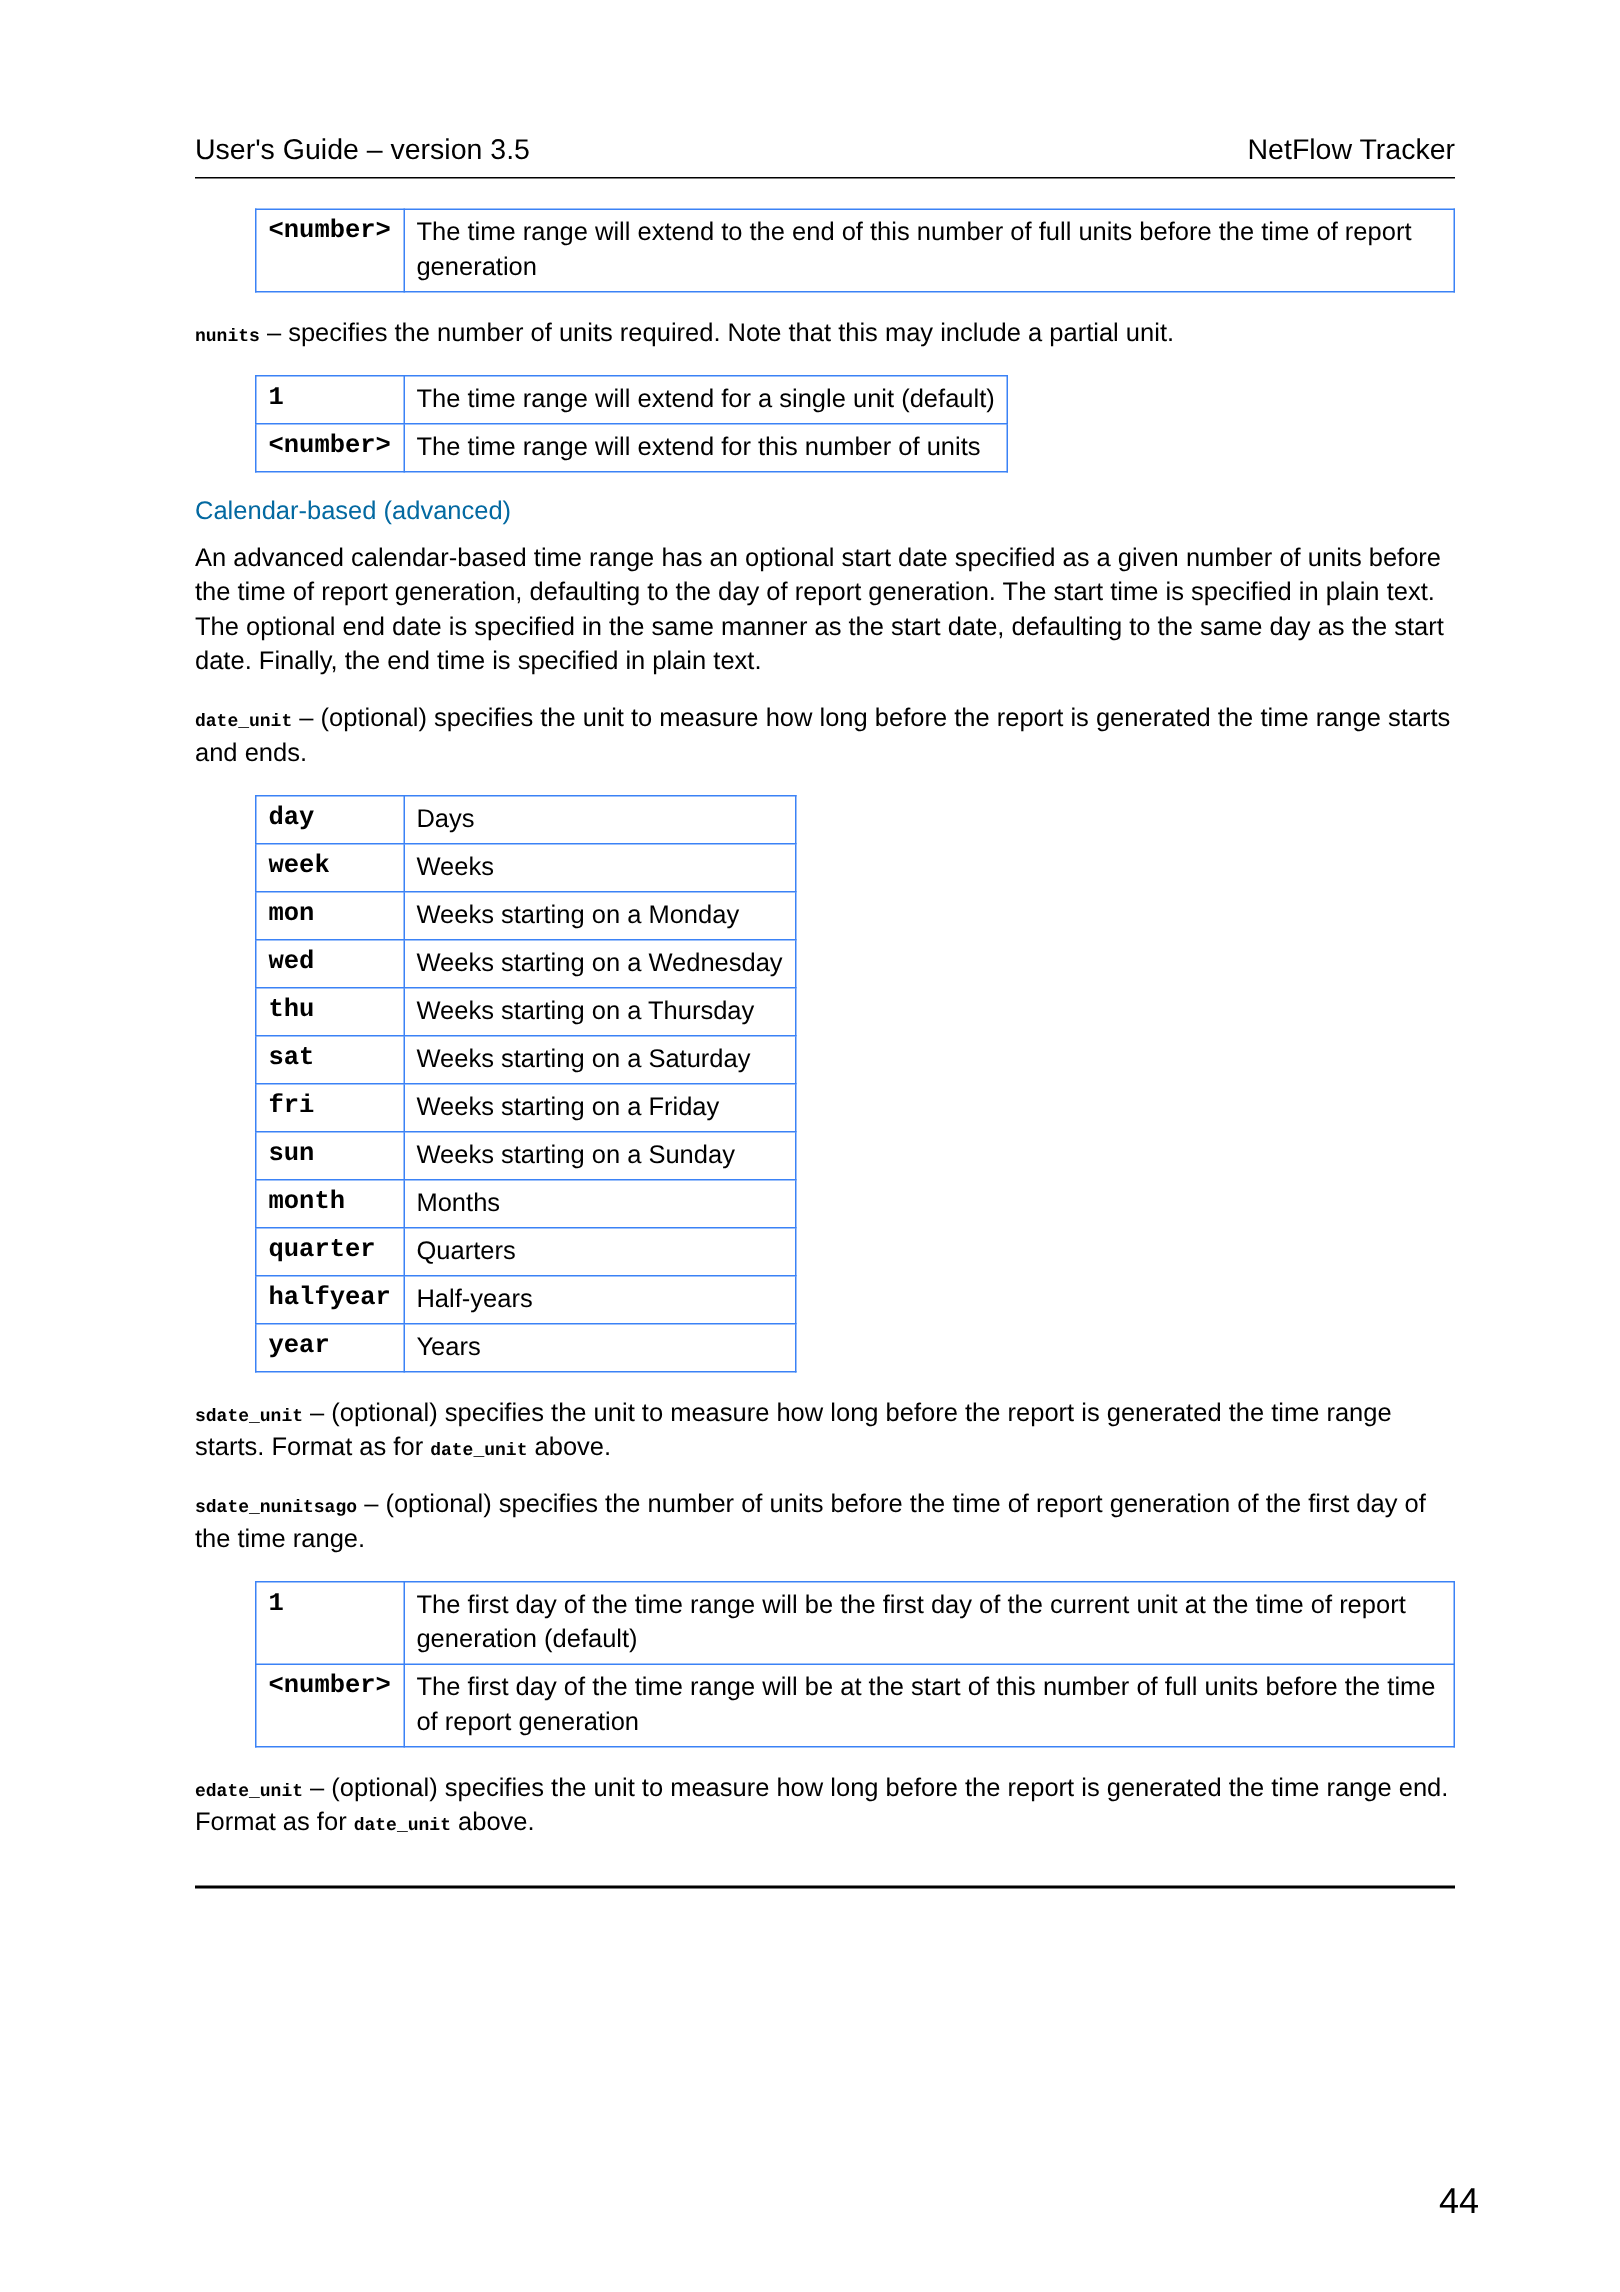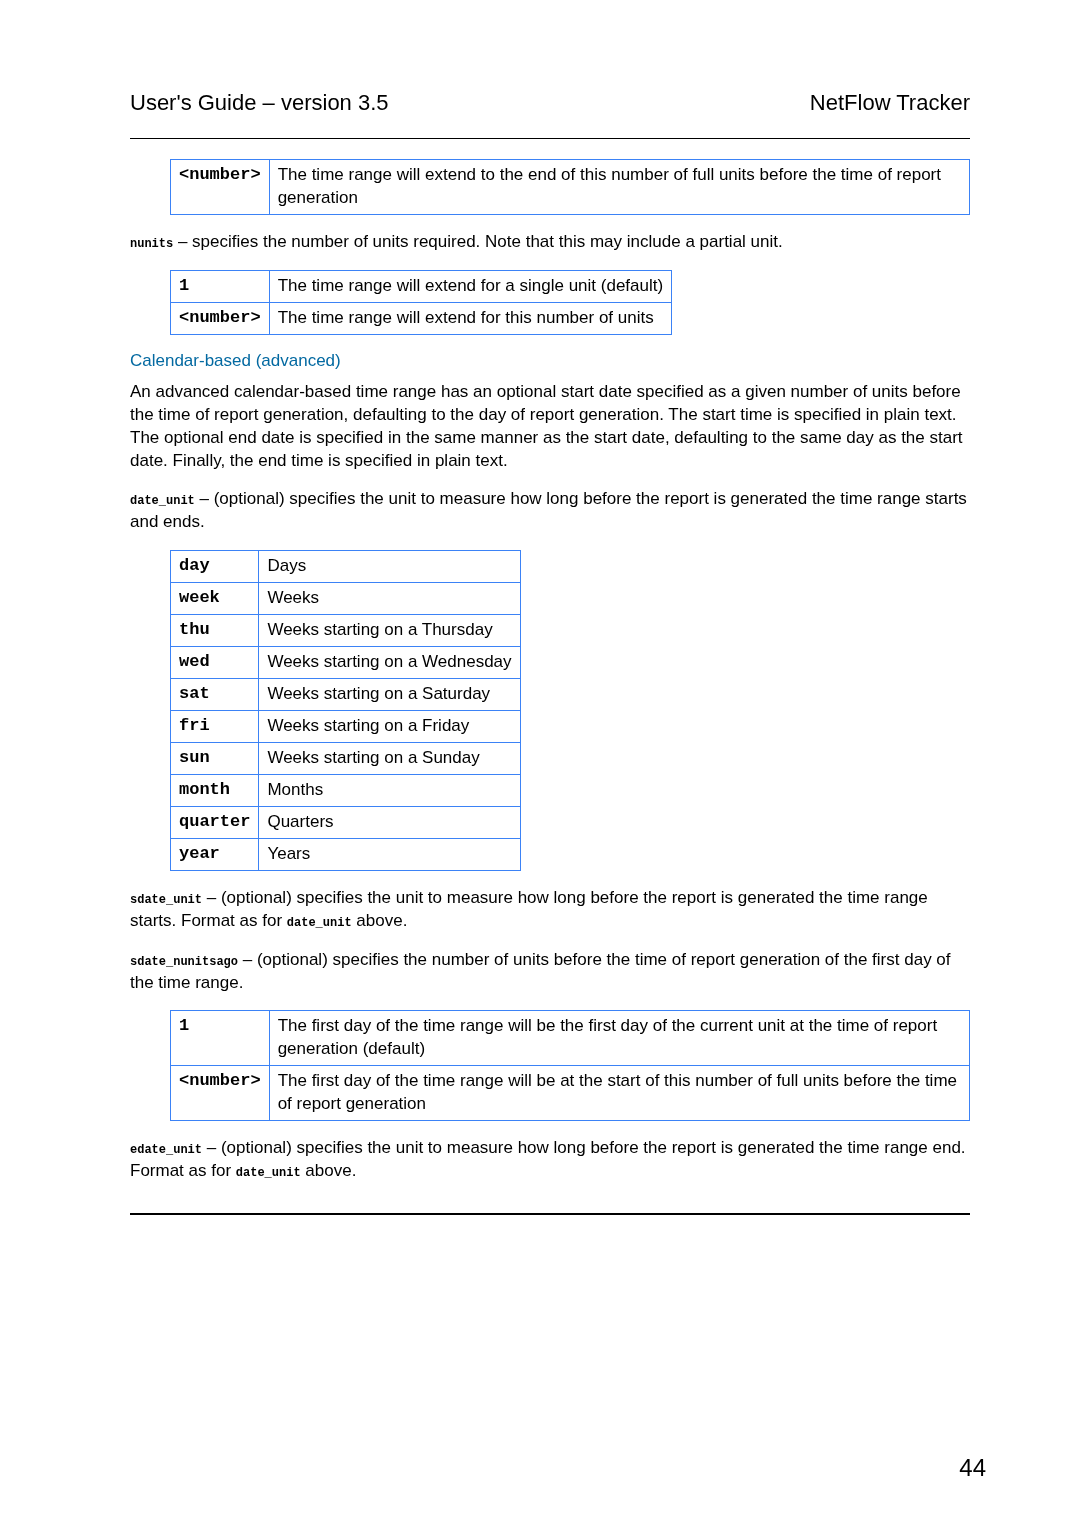--- a/index.html
+++ b/index.html
@@ -11,22 +11,22 @@
     width: 1080px;
     height: 1528px;
     position: relative;
     box-sizing: border-box;
     padding: 90px 110px 70px 130px;
   }
   .header {
     display: flex;
     justify-content: space-between;
     align-items: baseline;
-    font-size: 22px;
-    margin-bottom: 22px;
+    font-size: 19px;
+    margin-bottom: 6px;
     color: #000;
     gap: 44px;
   }
   .hr-top { border-top: 1px solid #000; margin: 4px 0 20px 0; }
   .hr-bottom { border-top: 2px solid #000; margin: 30px 0 0 0; }
 
   p { font-size: 17px; line-height: 1.35; margin: 10px 0 16px 0; }
   .mono { font-family: "Courier New", Courier, monospace; font-weight: bold; font-size: 12px; }
   .sect-blue { color: #0369a1; font-weight: normal; font-size: 17px; margin: 14px 0 6px 0; }
 
@@ -98,46 +98,54 @@
   <tbody>
       <tr>
         <td class="key">day</td>
         <td>Days</td>
       </tr>
   <tr>
         <td class="key">week</td>
         <td>Weeks</td>
       </tr>
   <tr>
-        <td class="key">thu</td>
-        <td>Weeks starting on a Thursday</td>
+        <td class="key">mon</td>
+        <td>Weeks starting on a Monday</td>
       </tr>
   <tr>
         <td class="key">wed</td>
         <td>Weeks starting on a Wednesday</td>
+      </tr>
+  <tr>
+        <td class="key">thu</td>
+        <td>Weeks starting on a Thursday</td>
       </tr>
   <tr>
         <td class="key">sat</td>
         <td>Weeks starting on a Saturday</td>
       </tr>
   <tr>
         <td class="key">fri</td>
         <td>Weeks starting on a Friday</td>
       </tr>
   <tr>
         <td class="key">sun</td>
         <td>Weeks starting on a Sunday</td>
       </tr>
   <tr>
         <td class="key">month</td>
         <td>Months</td>
       </tr>
   <tr>
         <td class="key">quarter</td>
         <td>Quarters</td>
+      </tr>
+  <tr>
+        <td class="key">halfyear</td>
+        <td>Half-years</td>
       </tr>
   <tr>
         <td class="key">year</td>
         <td>Years</td>
       </tr>
 </tbody>
   </table>
 
 <p>
   <span class="mono">sdate_unit</span><span> – (optional) specifies the unit to measure how long before the report is generated the time range starts. Format as for </span><span class="mono">date_unit</span><span> above.</span>

